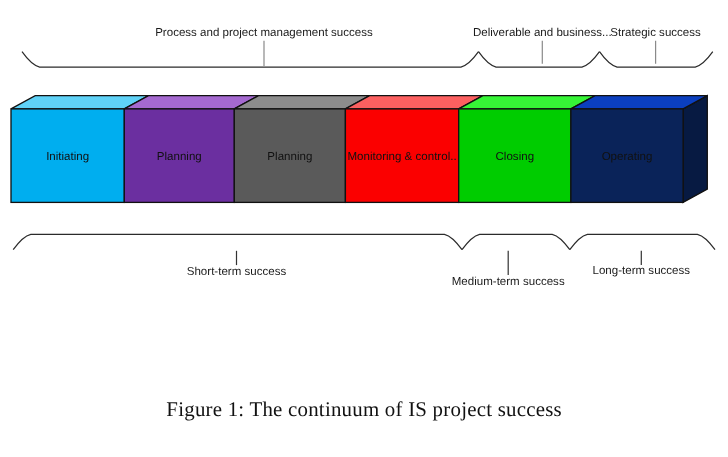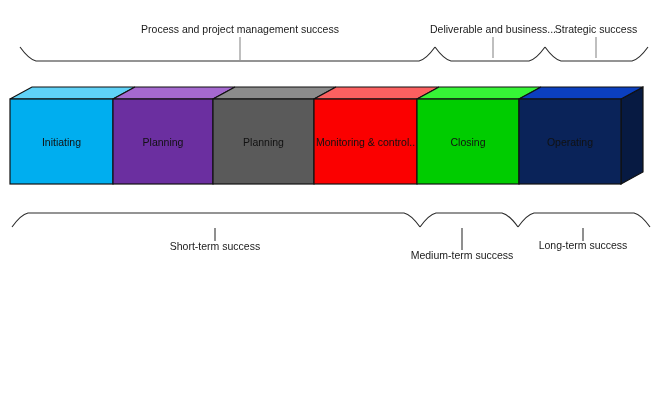--- a/index.html
+++ b/index.html
@@ -114,14 +114,15 @@
         <path d="M 420 227 Q 428.8 214.68 436 213 L 502 213 Q 509.2 214.68 518 227" class="brace-path"></path>
         <line x1="462" y1="228" x2="462" y2="250" class="brace-stem-dark"></line>
         <text x="462" y="259" text-anchor="middle" class="brace-label">Medium-term success</text>
         <path d="M 518 227 Q 526.8 214.68 534 213 L 634 213 Q 641.2 214.68 650 227" class="brace-path"></path>
         <line x1="583" y1="228" x2="583" y2="241" class="brace-stem-dark"></line>
         <text x="583" y="249" text-anchor="middle" class="brace-label">Long-term success</text>
       </g>
 
   </svg>
 
+  <div class="caption">Figure 1:  The continuum of IS project success</div>
 
 </div>
 
 </body></html>

